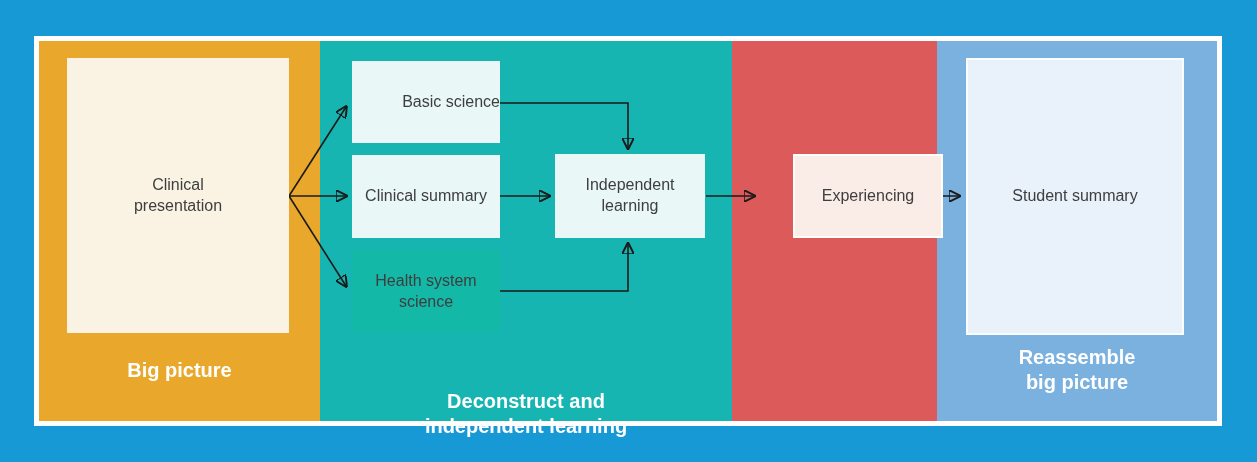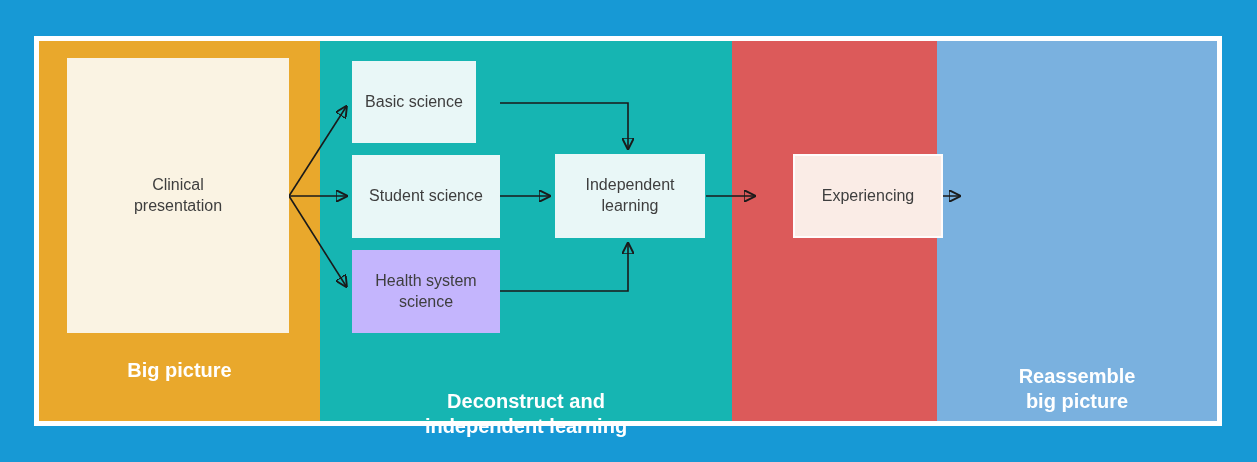--- a/index.html
+++ b/index.html
@@ -13,36 +13,36 @@
   #stage-deconstruct{left:320px;width:412px;background:#16B5B2;}
   #stage-doing{left:732px;width:205px;background:#DC5A5A;}
   #stage-reassemble{left:937px;width:280px;background:#7AB1DF;}
 
   .node{
     position:absolute;display:flex;align-items:center;justify-content:center;
     text-align:center;color:#3E3E3E;font-size:16px;line-height:1.3;
     white-space:pre-line;box-sizing:border-box;
   }
   #node-clinical-presentation{left:67px;top:58px;width:222px;height:275px;background:#FAF3E3;}
-  #node-basic-science{left:352px;top:61px;width:124px;height:82px;background:#E9F7F7;}
+  #node-basic-science{left:352px;top:61px;width:148px;height:82px;background:#E9F7F7;justify-content:flex-end;}
   #node-clinical-science{left:352px;top:155px;width:148px;height:83px;background:#E9F7F7;}
-  #node-health-system-science{left:352px;top:250px;width:148px;height:83px;background:#c4b5fd;}
+  #node-health-system-science{left:352px;top:250px;width:148px;height:83px;background:#14b8a6;}
   #node-independent-learning{left:555px;top:154px;width:150px;height:84px;background:#E9F7F7;}
   #node-experiencing{left:760px;top:154px;width:150px;height:84px;background:#FAECE6;border:2px solid rgba(255,255,255,0.85);margin-left:33px;}
   #node-student-summary{left:966px;top:58px;width:218px;height:277px;background:#E9F1FA;border:2px solid rgba(255,255,255,0.8);}
 
   .stage-label{
     position:absolute;top:342px;height:56px;
     display:flex;align-items:center;justify-content:center;text-align:center;
     color:#FFFFFF;font-weight:bold;font-size:20px;line-height:1.25;white-space:pre-line;
   }
   #label-big{left:39px;width:281px;}
   #label-deconstruct{left:320px;width:412px;margin-top:44px;}
   #label-doing{left:732px;width:205px;}
-  #label-reassemble{left:937px;width:280px;margin-top:19px;}
+  #label-reassemble{left:937px;width:280px;}
 
   .arrows{position:absolute;left:0;top:0;pointer-events:none;}
   .arrows path{fill:none;stroke:#1A1A1A;stroke-width:1.6px;}
 </style>
 </head>
 <body>
 
 <div class="canvas">
   <div class="frame"></div>
 
@@ -68,32 +68,35 @@
   </svg>
 
   <div class="node" id="node-clinical-presentation">
     <span>Clinical
 presentation</span>
   </div>
   <div class="node" id="node-basic-science">
     <span>Basic science</span>
   </div>
   <div class="node" id="node-clinical-science">
-    <span>Student science</span>
+    <span>Clinical summary</span>
   </div>
   <div class="node" id="node-health-system-science">
     <span>Health system
 science</span>
   </div>
   <div class="node" id="node-independent-learning">
     <span>Independent
 learning</span>
   </div>
   <div class="node" id="node-experiencing">
     <span>Experiencing</span>
   </div>
+  <div class="node" id="node-student-summary">
+    <span>Student summary</span>
+  </div>
 
   <div class="stage-label" id="label-big">Big picture</div>
   <div class="stage-label" id="label-deconstruct">Deconstruct and
 independent learning</div>
   <div class="stage-label" id="label-reassemble">Reassemble
 big picture</div>
 </div>
 
 </body></html>

